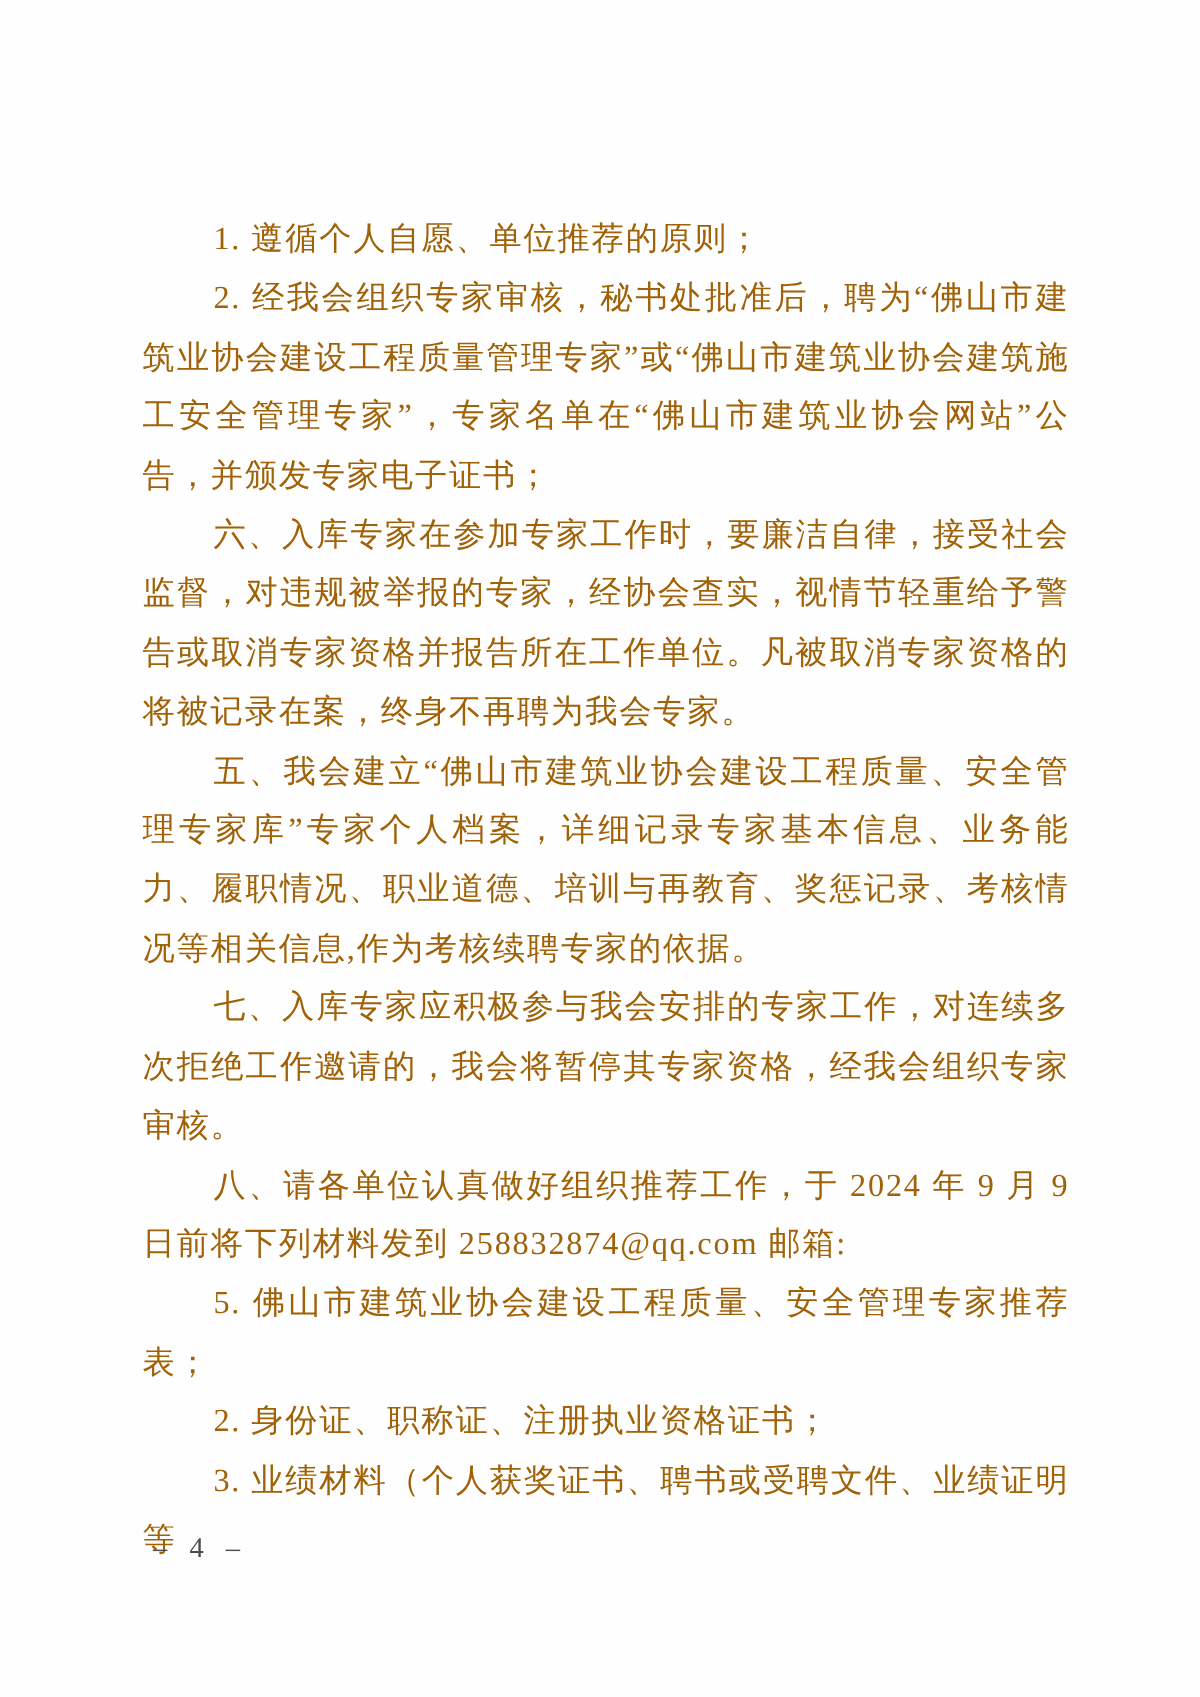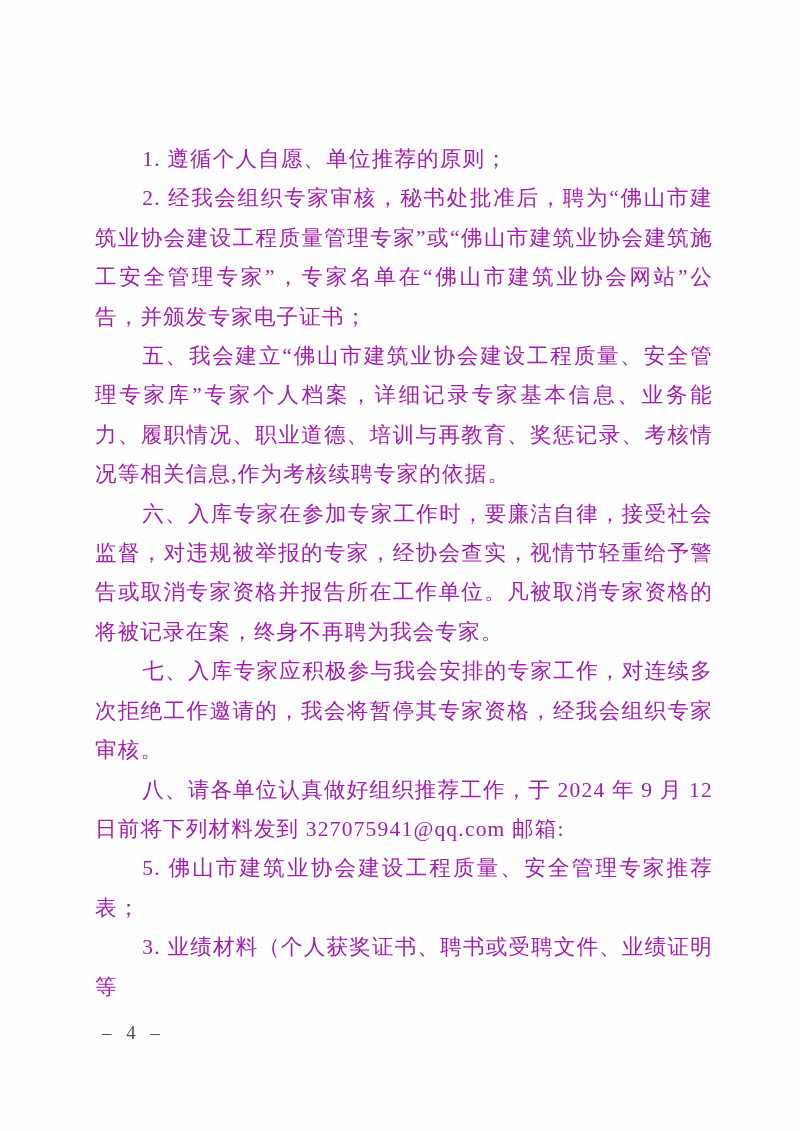--- a/index.html
+++ b/index.html
@@ -15,21 +15,21 @@
   .page {
     position: absolute;
     inset: 0;
     background: #fefefe;
   }
   .content {
     position: absolute;
     left: 95px;
     top: 140px;
     width: 618px;
-    color: #a21caf;
+    color: #a16207;
   }
   .para {
     margin: 0;
     font-size: 21.5px;
     line-height: 39.4px;
     text-align: justify;
     text-indent: 2.2em;
     letter-spacing: 1.2px;
     word-break: break-all;
   }
@@ -42,21 +42,22 @@
     letter-spacing: 5px;
   }
 </style>
 </head>
 <body>
 
 <div class="page">
   <div class="content">
     <p class="para">1. 遵循个人自愿、单位推荐的原则；</p>
     <p class="para">2. 经我会组织专家审核，秘书处批准后，聘为“佛山市建筑业协会建设工程质量管理专家”或“佛山市建筑业协会建筑施工安全管理专家”，专家名单在“佛山市建筑业协会网站”公告，并颁发专家电子证书；</p>
+    <p class="para">六、入库专家在参加专家工作时，要廉洁自律，接受社会监督，对违规被举报的专家，经协会查实，视情节轻重给予警告或取消专家资格并报告所在工作单位。凡被取消专家资格的将被记录在案，终身不再聘为我会专家。</p>
     <p class="para">五、我会建立“佛山市建筑业协会建设工程质量、安全管理专家库”专家个人档案，详细记录专家基本信息、业务能力、履职情况、职业道德、培训与再教育、奖惩记录、考核情况等相关信息,作为考核续聘专家的依据。</p>
-    <p class="para">六、入库专家在参加专家工作时，要廉洁自律，接受社会监督，对违规被举报的专家，经协会查实，视情节轻重给予警告或取消专家资格并报告所在工作单位。凡被取消专家资格的将被记录在案，终身不再聘为我会专家。</p>
     <p class="para">七、入库专家应积极参与我会安排的专家工作，对连续多次拒绝工作邀请的，我会将暂停其专家资格，经我会组织专家审核。</p>
-    <p class="para">八、请各单位认真做好组织推荐工作，于 2024 年 9 月 12 日前将下列材料发到 327075941@qq.com 邮箱:</p>
+    <p class="para">八、请各单位认真做好组织推荐工作，于 2024 年 9 月 9 日前将下列材料发到 258832874@qq.com 邮箱:</p>
     <p class="para">5. 佛山市建筑业协会建设工程质量、安全管理专家推荐表；</p>
+    <p class="para">2. 身份证、职称证、注册执业资格证书；</p>
     <p class="para">3. 业绩材料（个人获奖证书、聘书或受聘文件、业绩证明等</p>
   </div>
   <div class="footer">– 4 –</div>
 </div>
 
 </body></html>

